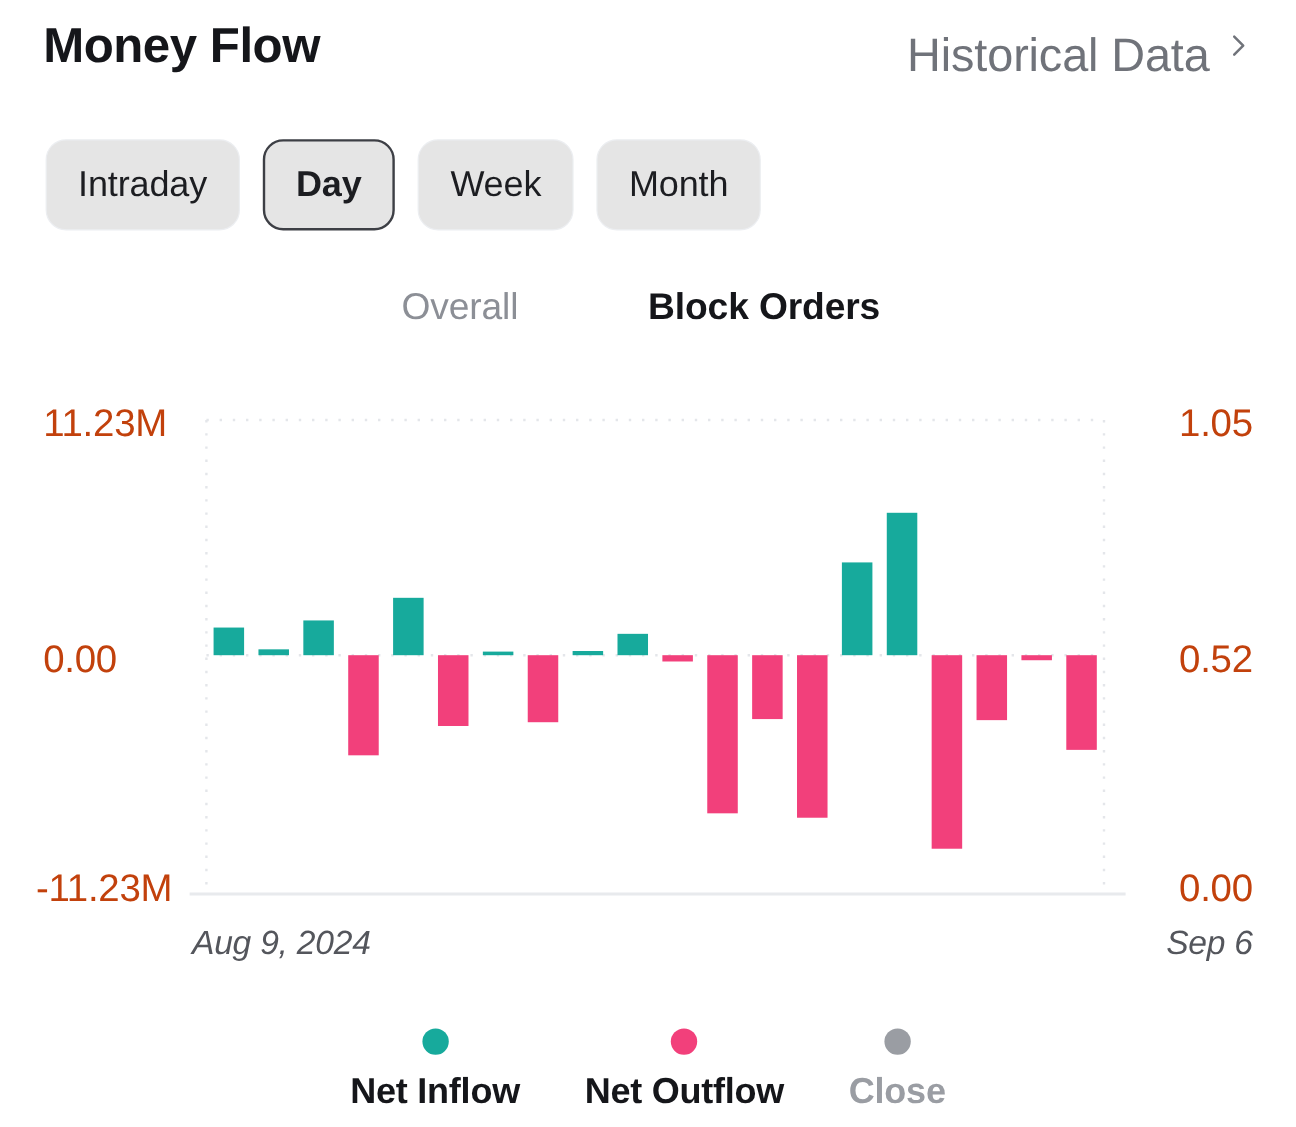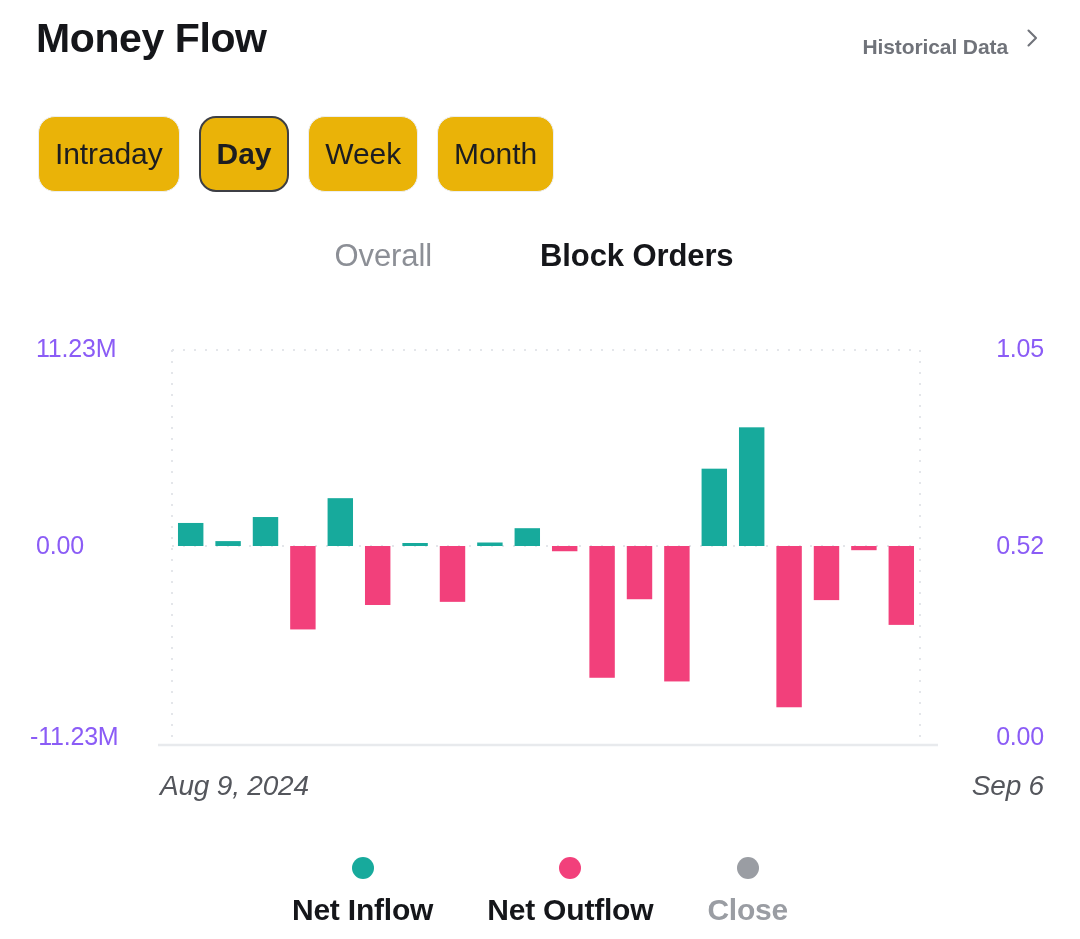--- a/index.html
+++ b/index.html
@@ -37,22 +37,22 @@
     letter-spacing: -0.4px;
     line-height: 1;
   }
   .hist-link {
     display: flex;
     align-items: center;
     gap: 14px;
     cursor: pointer;
   }
   .hist-link-label {
-    font-size: 21px;
-    font-weight: 700;
+    font-size: 39px;
+    font-weight: 400;
     color: #70737a;
     letter-spacing: -0.1px;
     margin-top: 17px;
   }
   .chev {
     display: block;
     width: 20px;
     height: 20px;
   }
 
@@ -61,25 +61,25 @@
     position: absolute;
     top: 116px;
     left: 38px;
     display: flex;
     gap: 19px;
   }
   .period-btn {
     height: 76px;
     border-radius: 17px;
     border: 1.6px solid #eceef1;
-    background: #eab308;
+    background: #e5e5e5;
     display: flex;
     align-items: center;
     justify-content: center;
-    padding: 0 16px;
+    padding: 0 26px;
     font-size: 30px;
     font-weight: 400;
     color: #1c1d21;
     cursor: pointer;
     letter-spacing: -0.1px;
   }
   .period-btn.active {
     border-color: #3d3f45;
     border-width: 2.2px;
     font-weight: 700;
@@ -112,22 +112,22 @@
     position: absolute;
     top: 330px;
     left: 0;
     width: 1080px;
     height: 480px;
   }
   .chart-svg { display: block; }
 
   .axis-label {
     position: absolute;
-    font-size: 25px;
-    color: #8b5cf6;
+    font-size: 32px;
+    color: #c2410c;
     letter-spacing: -0.2px;
     white-space: nowrap;
   }
   .ax-l-top   { left: 36px;  top: 334px; }
   .ax-l-mid   { left: 36px;  top: 531px; }
   .ax-l-bot   { left: 30px;  top: 722px; text-align: center; }
   .ax-r-top   { right: 36px; top: 334px; }
   .ax-r-mid   { right: 36px; top: 531px; text-align: center; }
   .ax-r-bot   { right: 36px; top: 722px; }
 

